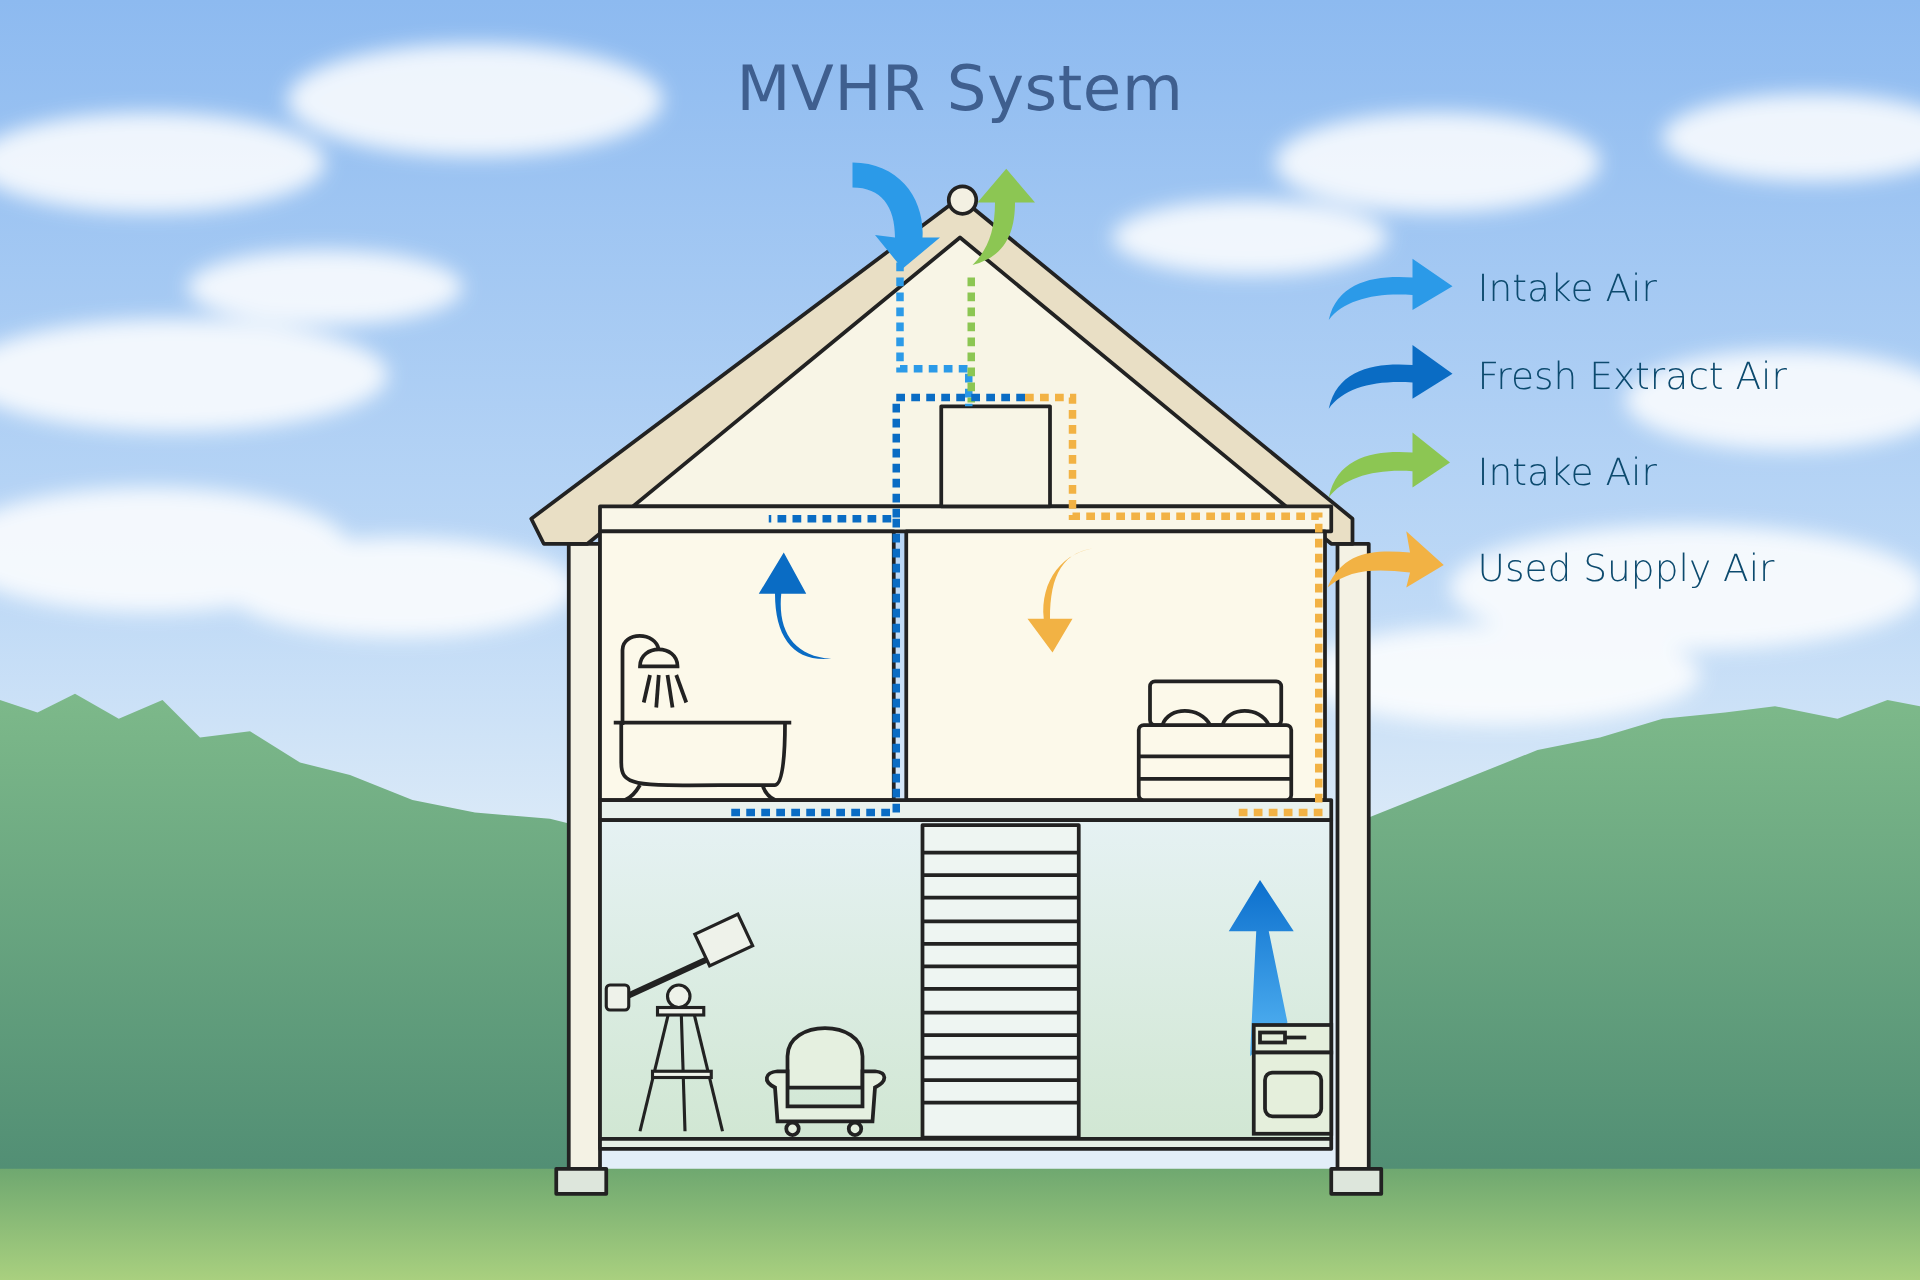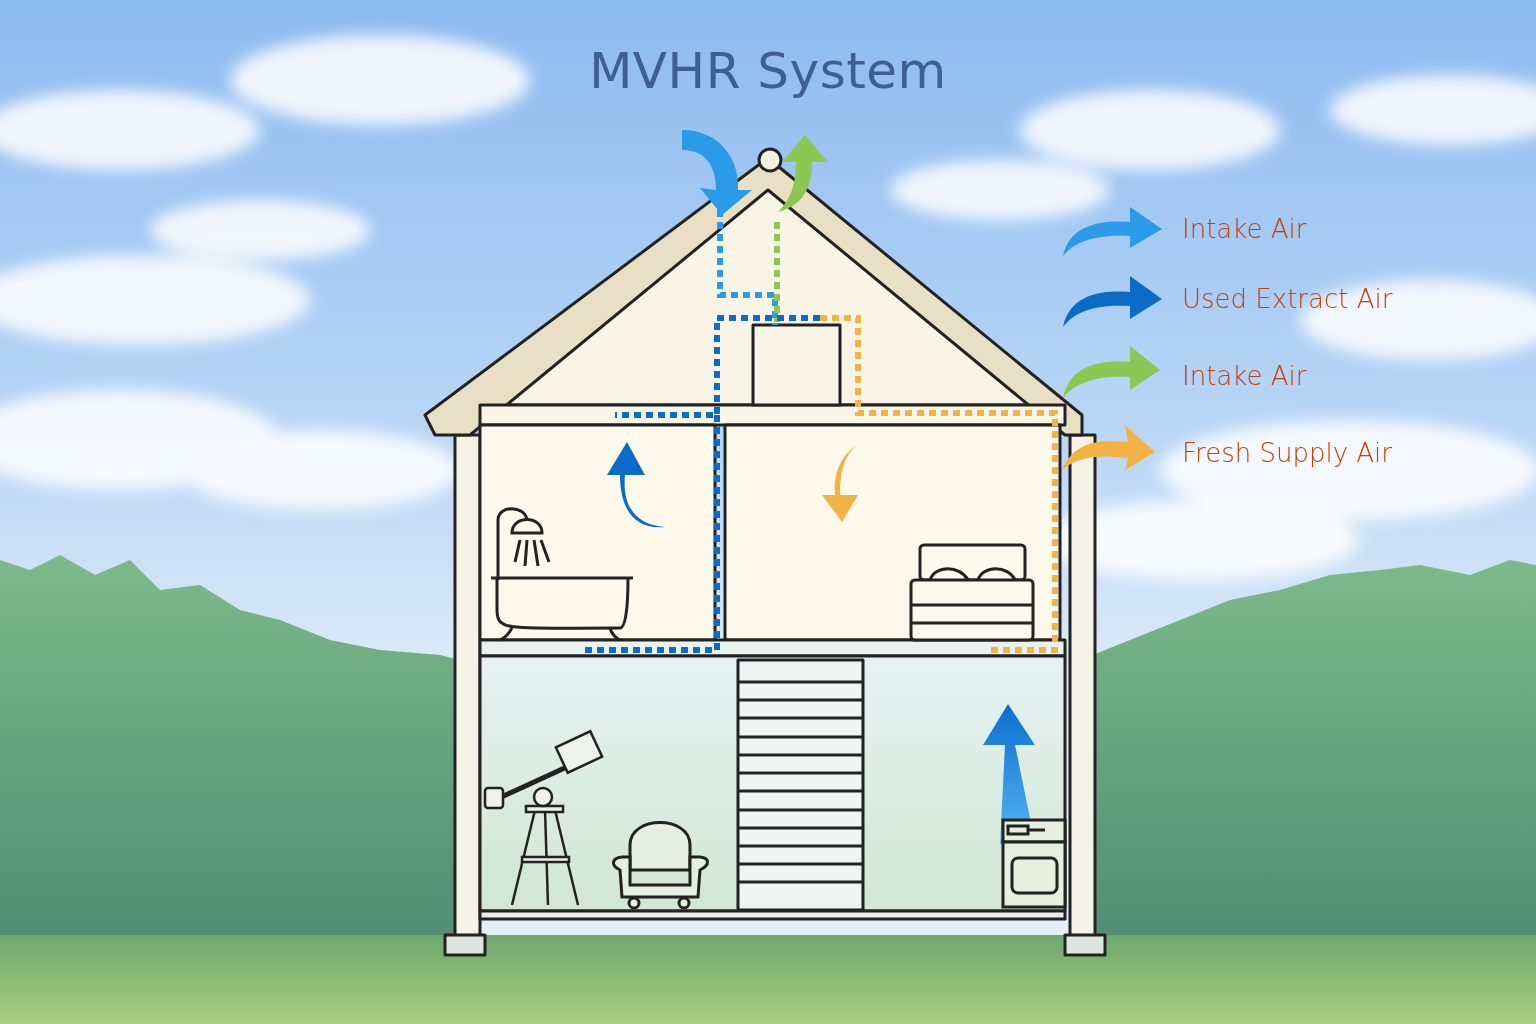--- a/index.html
+++ b/index.html
@@ -4,21 +4,21 @@
 <style>
   html, body { margin:0; padding:0; }
   body { width:1536px; height:1024px; overflow:hidden; position:relative;
     font-family: "DejaVu Sans", sans-serif; }
   .scene { position:absolute; left:0; top:0; width:1536px; height:1024px; }
   .title { position:absolute; left:0; width:1536px; top:42px; text-align:center;
     font-family: "DejaVu Sans", sans-serif; font-size:50px; color:#3f5f8f; letter-spacing:0.5px; }
   .legend { position:absolute; left:1060px; top:196px; width:420px; }
   .legend-item { position:absolute; left:0; width:420px; height:70px; }
   .legend-label { position:absolute; left:122px; top:18px; font-family: "DejaVu Sans", sans-serif;
-    font-size:26px; color:#c2410c; font-weight:300; white-space:nowrap; }
+    font-size:30px; color:#0c4a6e; font-weight:300; white-space:nowrap; }
 </style>
 </head>
 <body>
 
 <svg class="scene" viewBox="0 0 1536 1024" xmlns="http://www.w3.org/2000/svg">
   <defs>
     <linearGradient id="sky" x1="0" y1="0" x2="0" y2="1">
       <stop offset="0" stop-color="#8dbaf0"></stop>
       <stop offset="0.45" stop-color="#bcd8f6"></stop>
       <stop offset="0.7" stop-color="#e2eef8"></stop>
@@ -178,21 +178,21 @@
   </g>
 </svg>
 
 <div class="title">MVHR System</div>
 
 <div class="legend">
   <div class="legend-item" style="top:0px;">
     <span class="legend-label">Intake Air</span>
   </div>
   <div class="legend-item" style="top:70px;">
-    <span class="legend-label">Used Extract Air</span>
+    <span class="legend-label">Fresh Extract Air</span>
   </div>
   <div class="legend-item" style="top:147px;">
     <span class="legend-label">Intake Air</span>
   </div>
   <div class="legend-item" style="top:224px;">
-    <span class="legend-label">Fresh Supply Air</span>
+    <span class="legend-label">Used Supply Air</span>
   </div>
 </div>
 
 </body></html>

